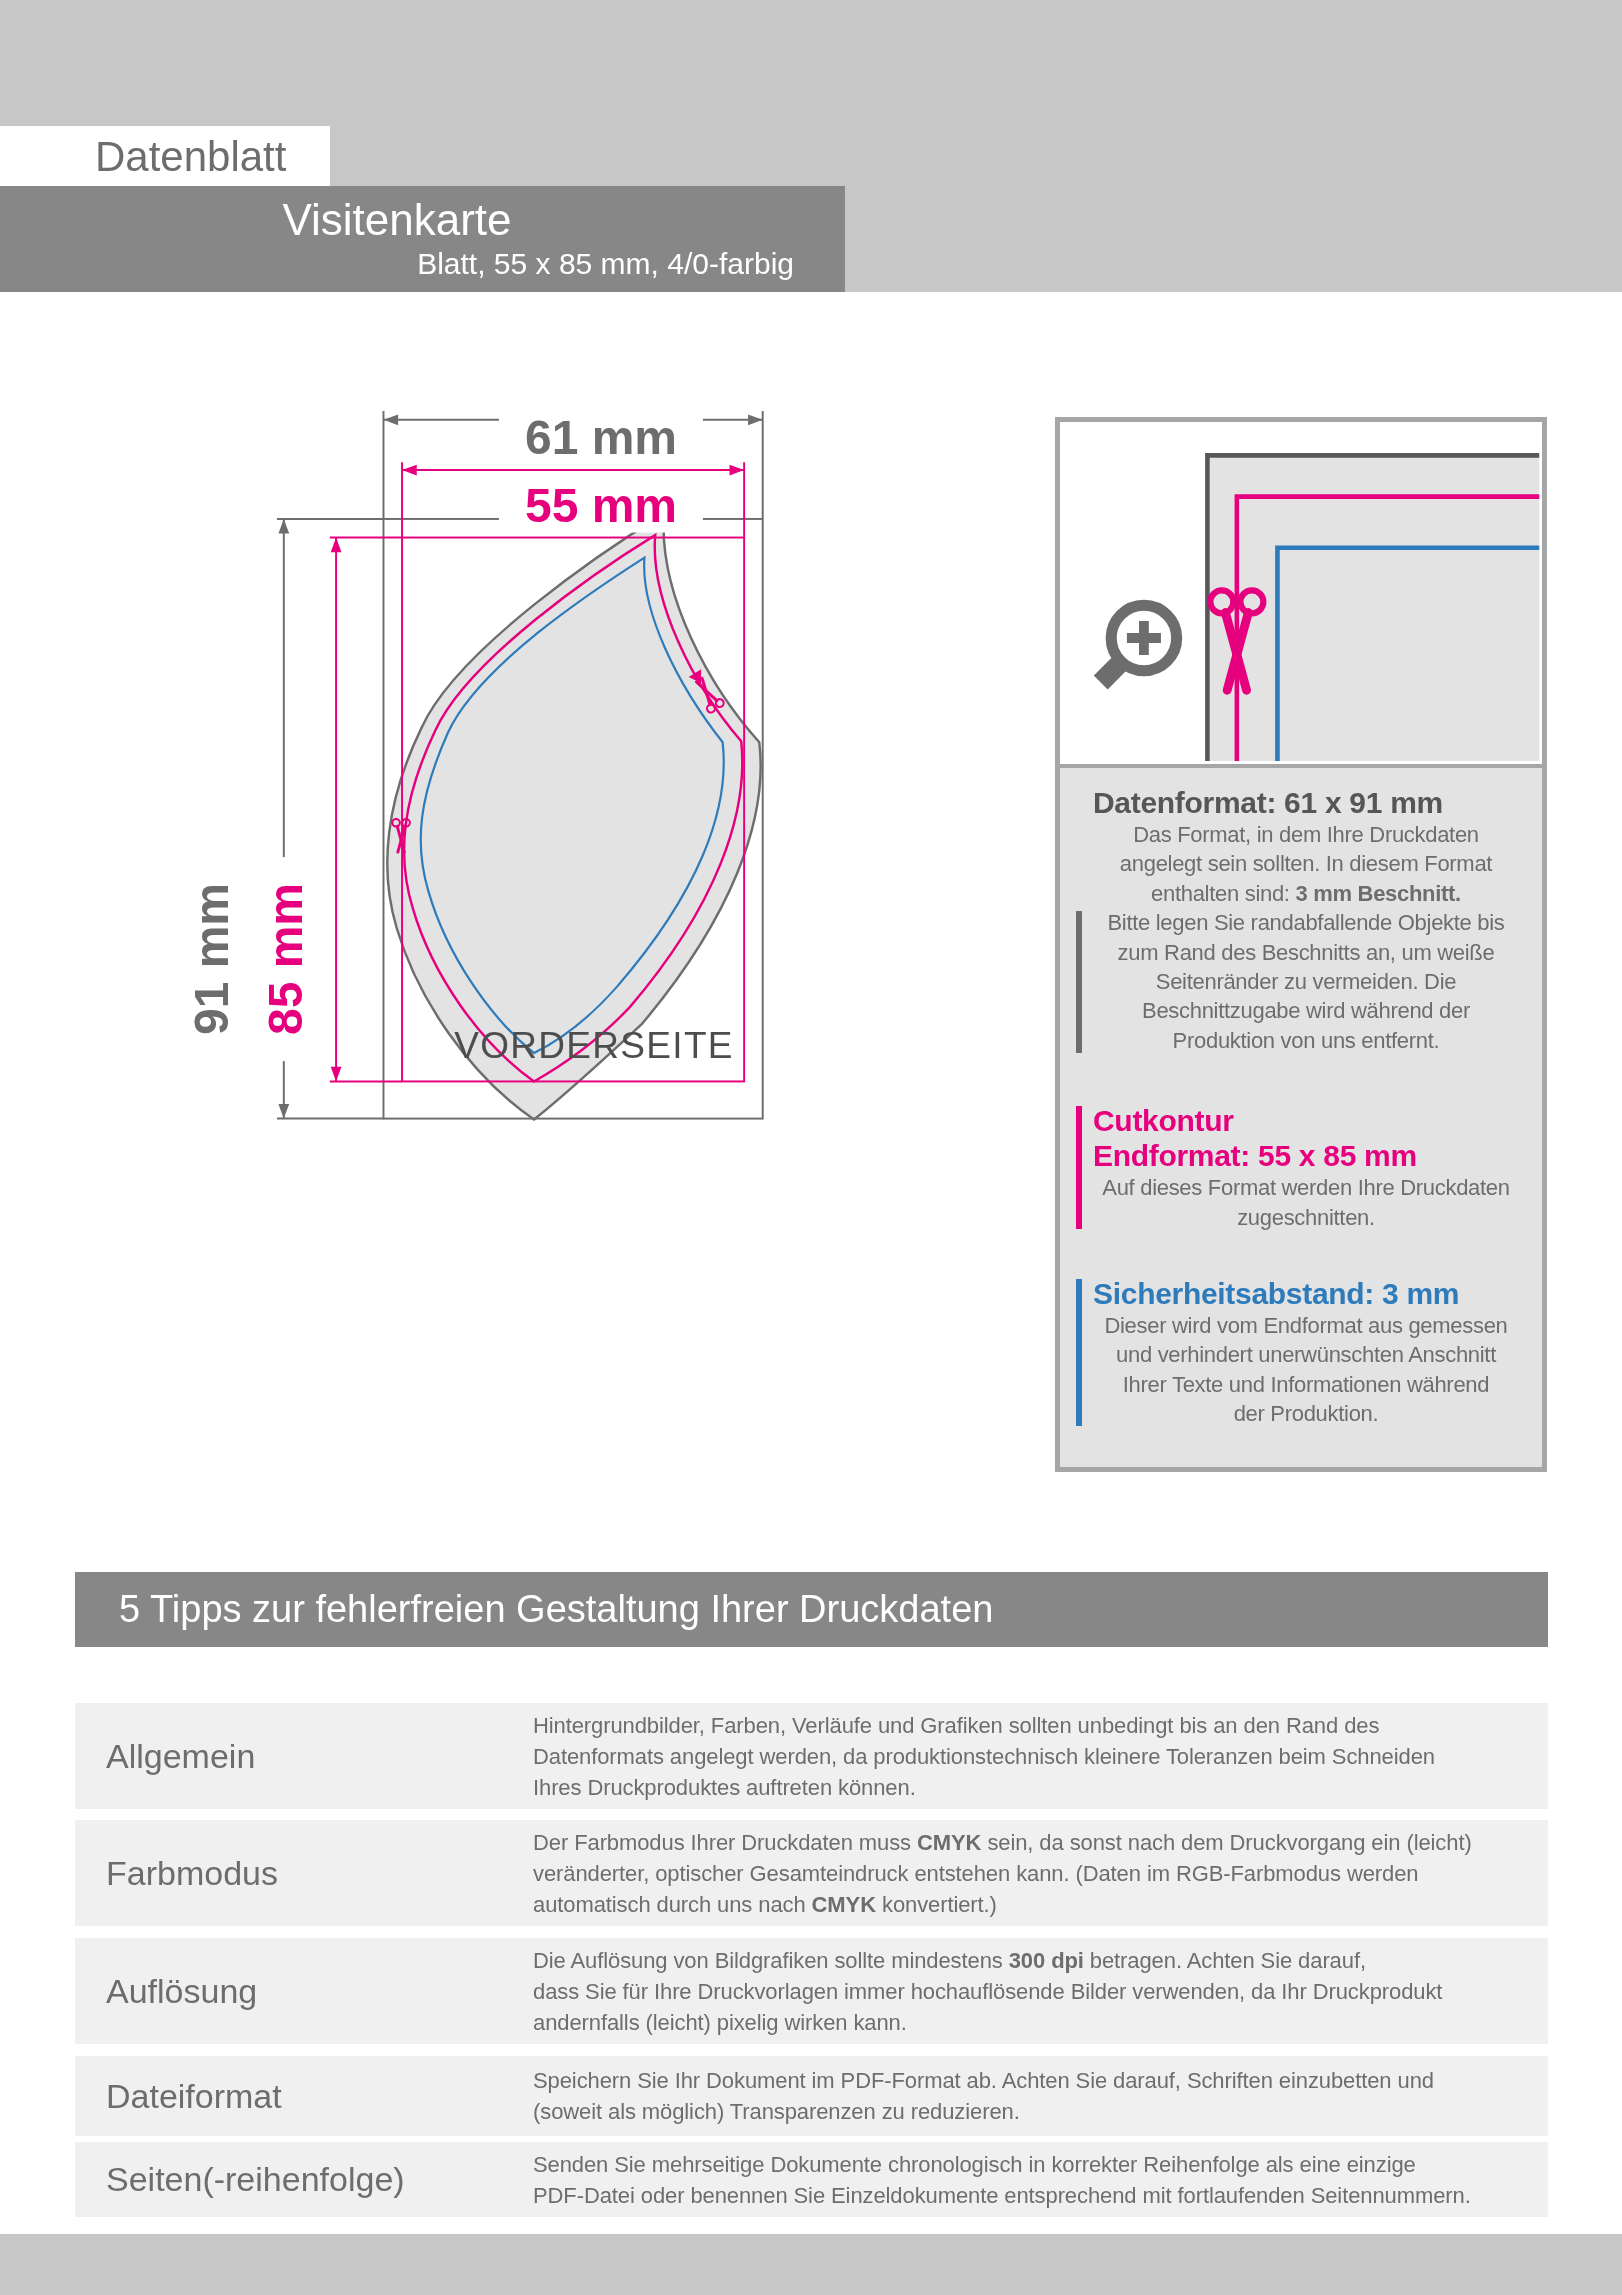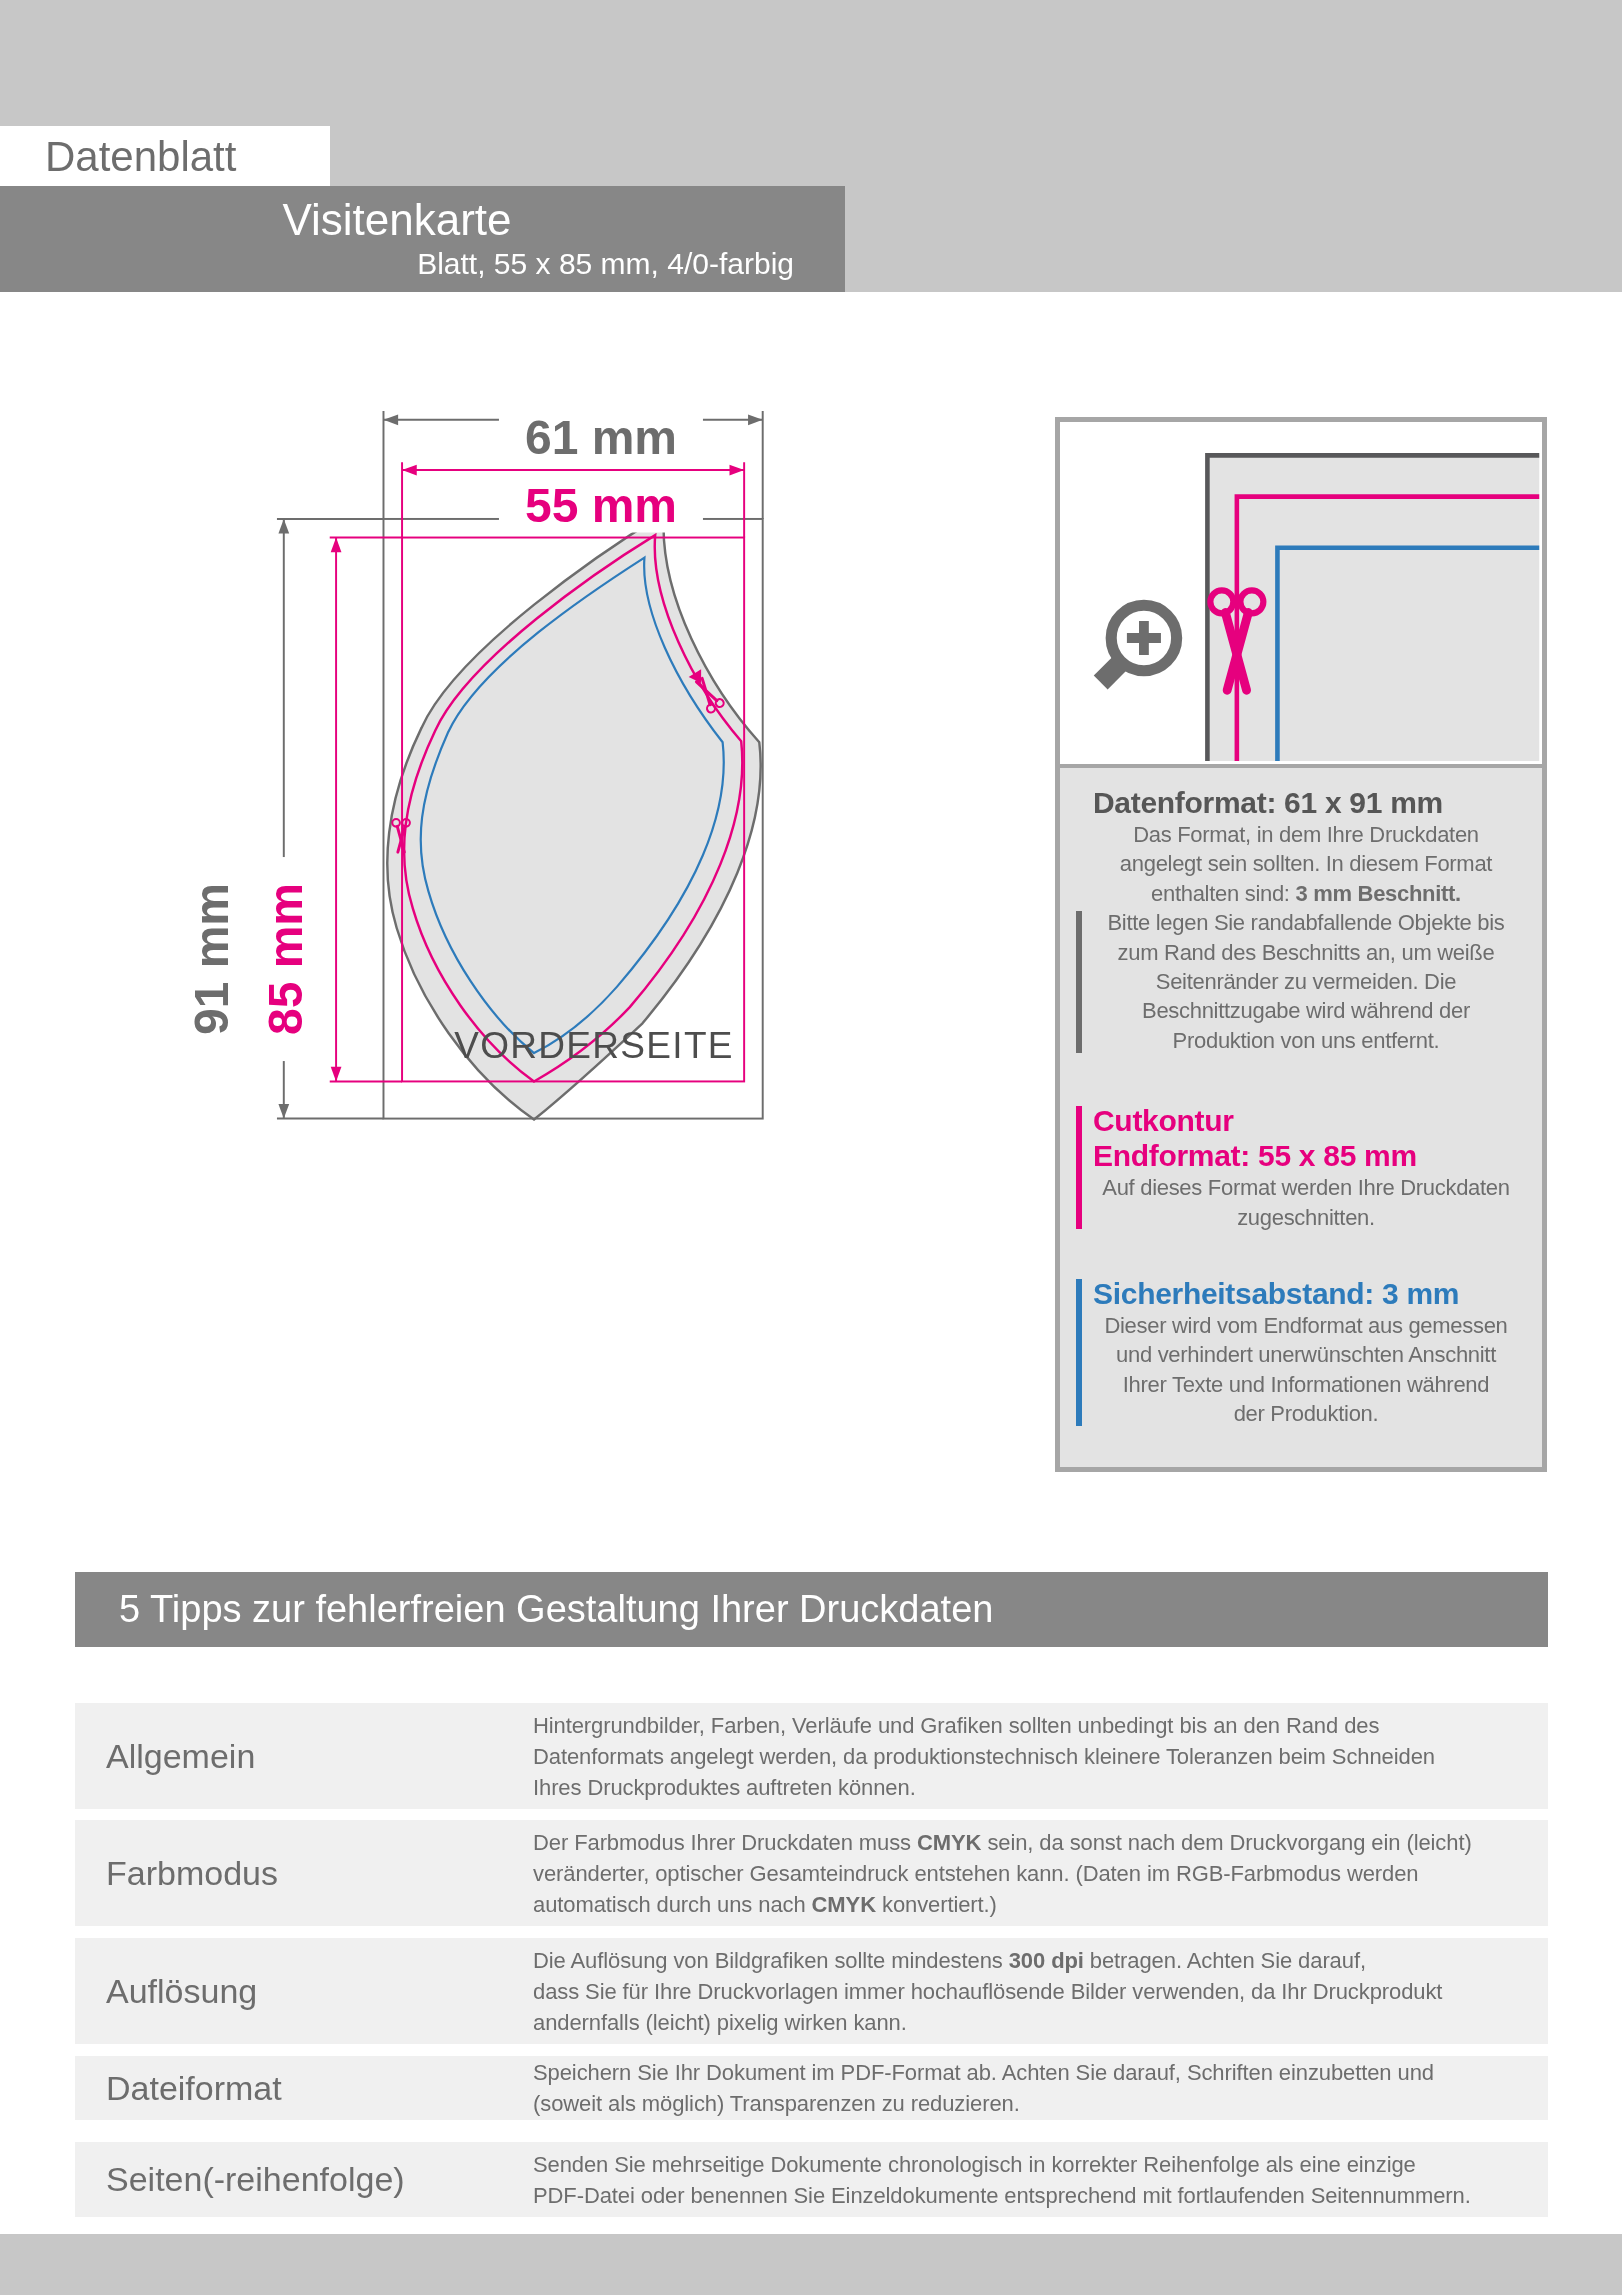--- a/index.html
+++ b/index.html
@@ -10,21 +10,21 @@
   *{margin:0;padding:0;box-sizing:border-box;}
   html,body{background:#ffffff;}
   body{
     width:1623px;height:2295px;position:relative;overflow:hidden;
     font-family:"Liberation Sans", sans-serif;color:var(--text);
   }
   .abs{position:absolute;}
   
   .top-band{left:0;top:0;width:1623px;height:292px;background:var(--band);}
   .datenblatt-box{left:0;top:126px;width:330px;height:61px;background:#ffffff;
-    line-height:61px;padding-left:45px;font-size:42px;color:var(--text);}
+    line-height:61px;padding-left:95px;font-size:42px;color:var(--text);}
   .product-banner{left:0;top:186px;width:845px;height:106px;background:var(--banner);
     color:#ffffff;text-align:right;padding:9.2px 51px 0 0;}
   .pb-title{font-size:44px;line-height:50px;font-weight:400;text-align:center;}
   .pb-sub{font-size:30px;line-height:38px;font-weight:400;margin-left:24px;}
   
   .dim-label{background:#ffffff;font-weight:bold;font-size:48px;padding:0 26px;line-height:55px;
     transform:translate(-50%,-50%);white-space:nowrap;}
   .dim-gray{color:var(--gray-line);}
   .dim-mag{color:var(--magenta);}
   .rot{transform:translate(-50%,-50%) rotate(-90deg);}
@@ -223,21 +223,21 @@
   <div class="row-body"><span>Der Farbmodus Ihrer Druckdaten muss </span><span class="b">CMYK</span><span> sein, da sonst nach dem Druckvorgang ein (leicht)
 veränderter, optischer Gesamteindruck entstehen kann. (Daten im RGB-Farbmodus werden
 automatisch durch uns nach </span><span class="b">CMYK</span><span> konvertiert.)</span></div>
 </div>
 <div class="abs tips-row" style="top:1938px;height:106px">
   <div class="row-label">Auflösung</div>
   <div class="row-body"><span>Die Auflösung von Bildgrafiken sollte mindestens </span><span class="b">300 dpi</span><span> betragen. Achten Sie darauf,
 dass Sie für Ihre Druckvorlagen immer hochauflösende Bilder verwenden, da Ihr Druckprodukt
 andernfalls (leicht) pixelig wirken kann.</span></div>
 </div>
-<div class="abs tips-row" style="top:2056px;height:64px">
+<div class="abs tips-row" style="top:2056px;height:80px">
   <div class="row-label">Dateiformat</div>
   <div class="row-body"><span>Speichern Sie Ihr Dokument im PDF-Format ab. Achten Sie darauf, Schriften einzubetten und
 (soweit als möglich) Transparenzen zu reduzieren.</span></div>
 </div>
 <div class="abs tips-row" style="top:2142px;height:75px">
   <div class="row-label">Seiten(-reihenfolge)</div>
   <div class="row-body"><span>Senden Sie mehrseitige Dokumente chronologisch in korrekter Reihenfolge als eine einzige
 PDF-Datei oder benennen Sie Einzeldokumente entsprechend mit fortlaufenden Seitennummern.</span></div>
 </div>
 

